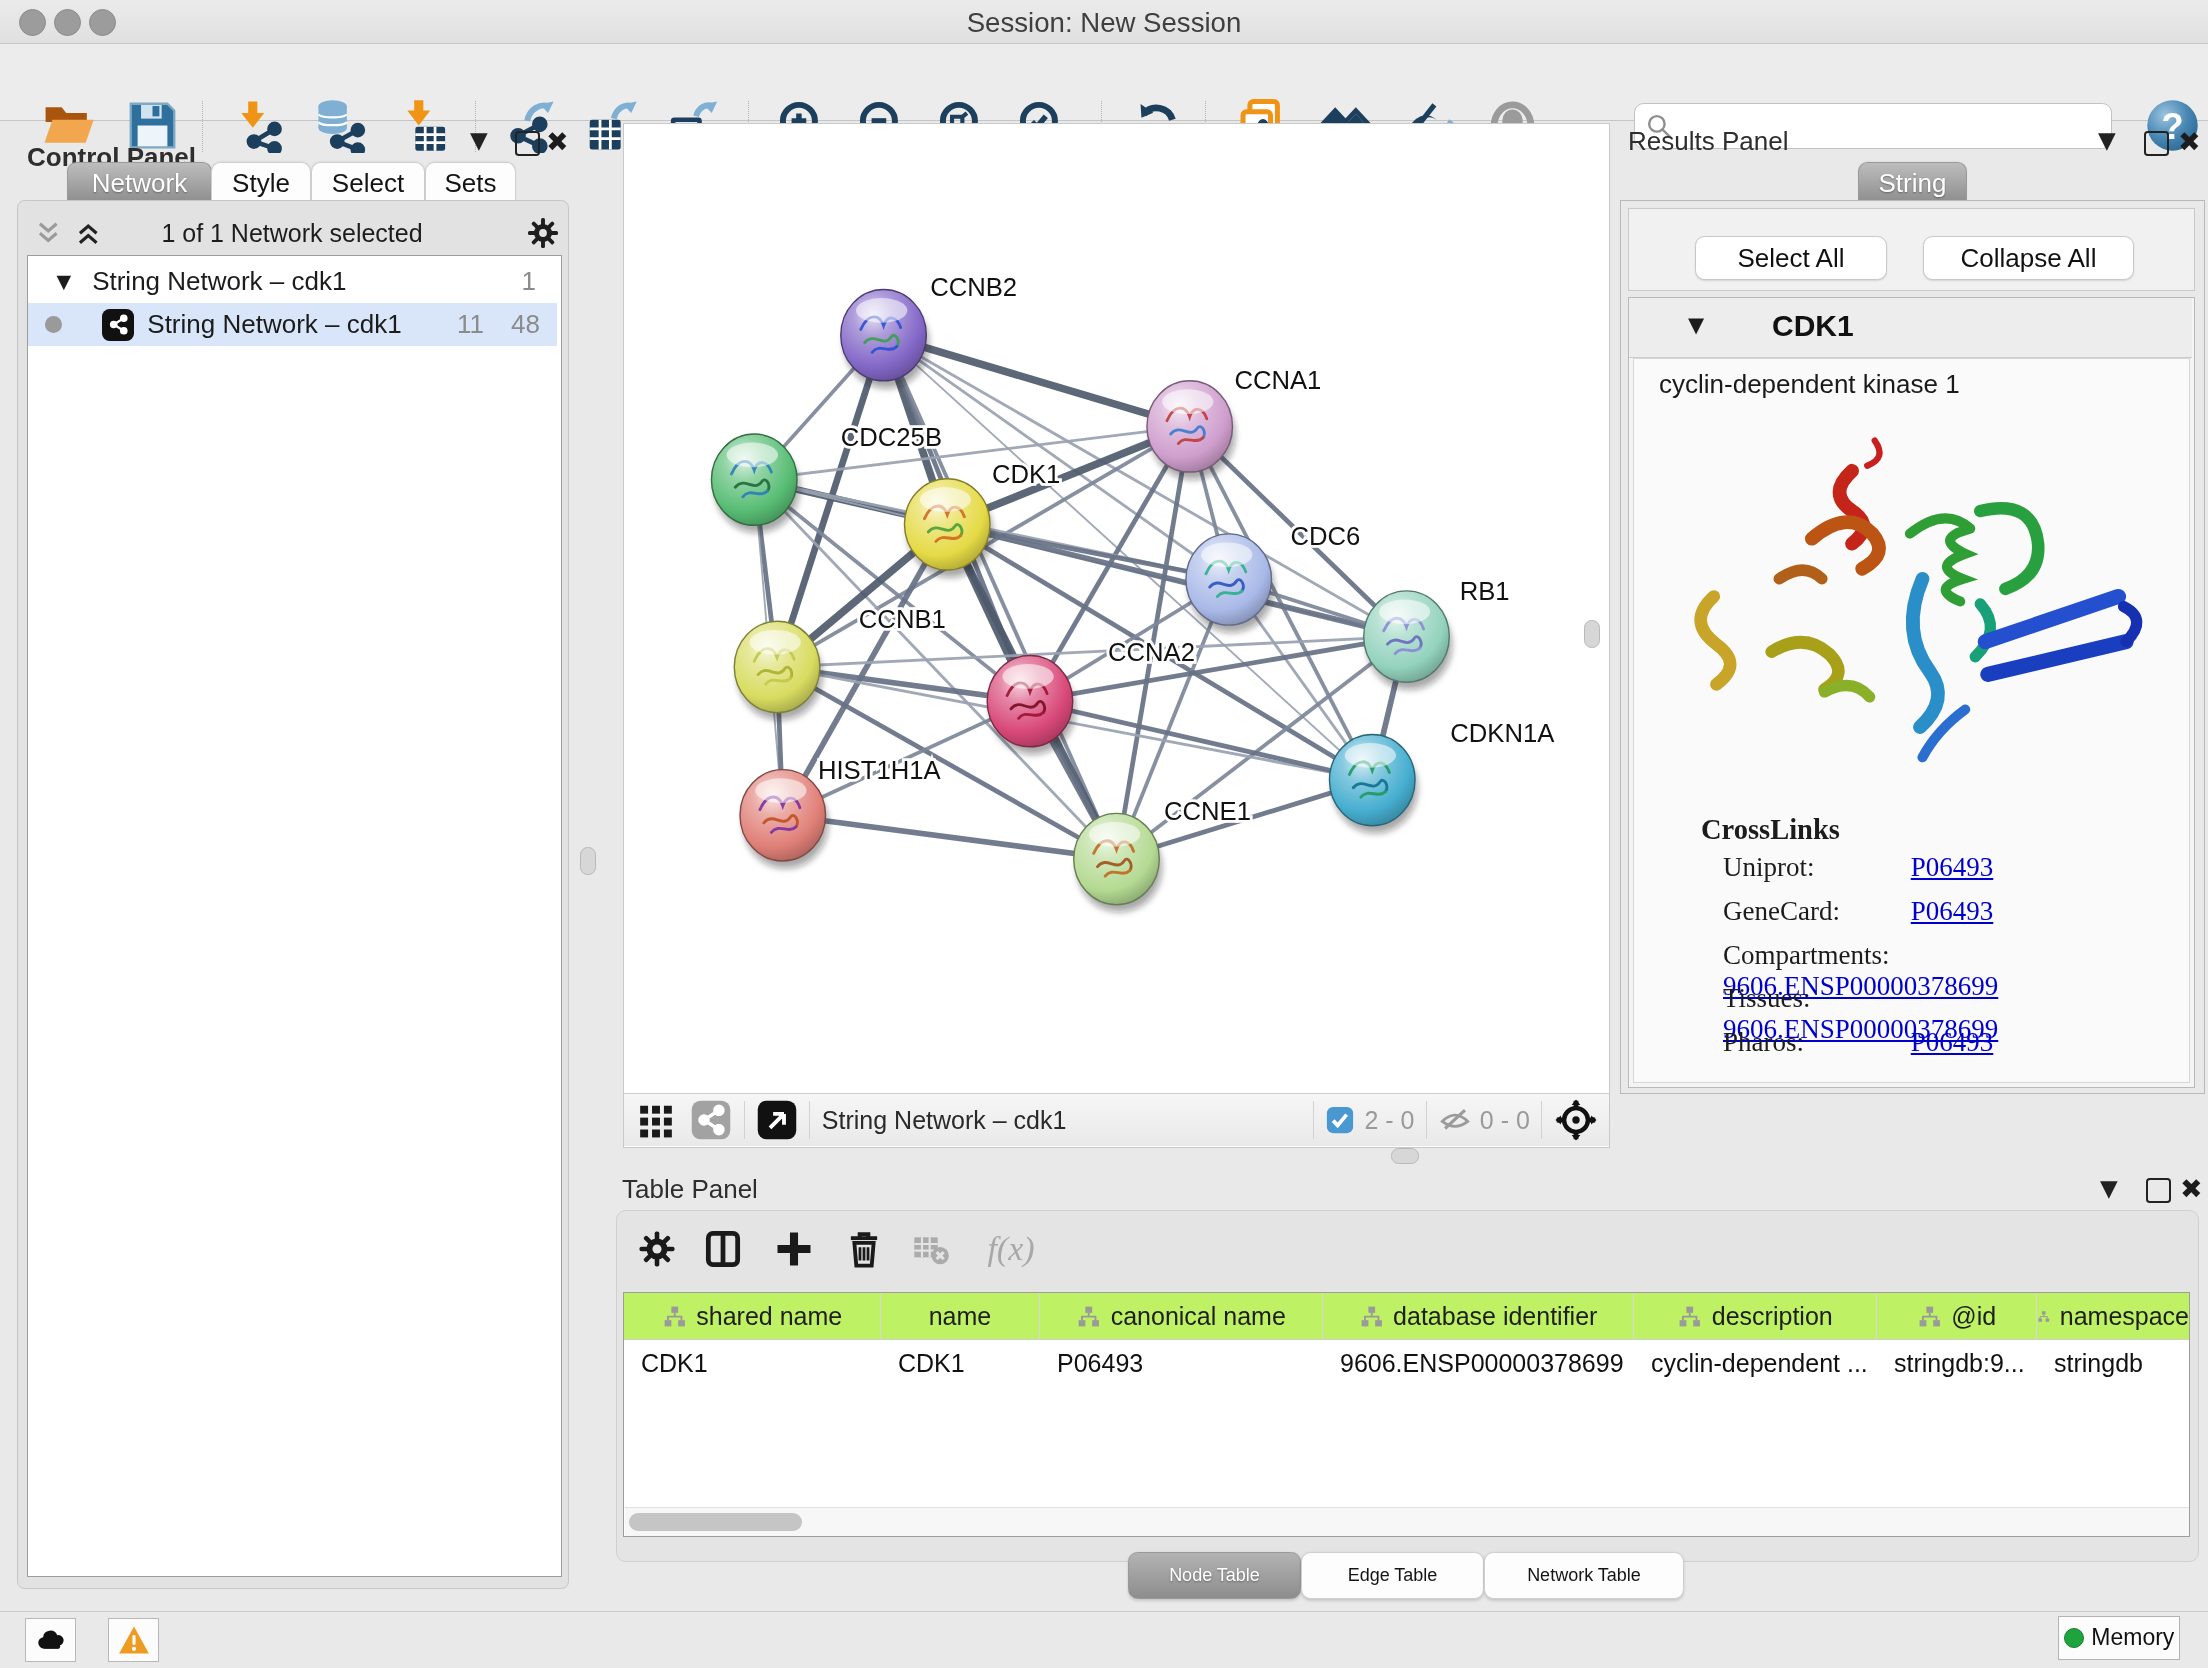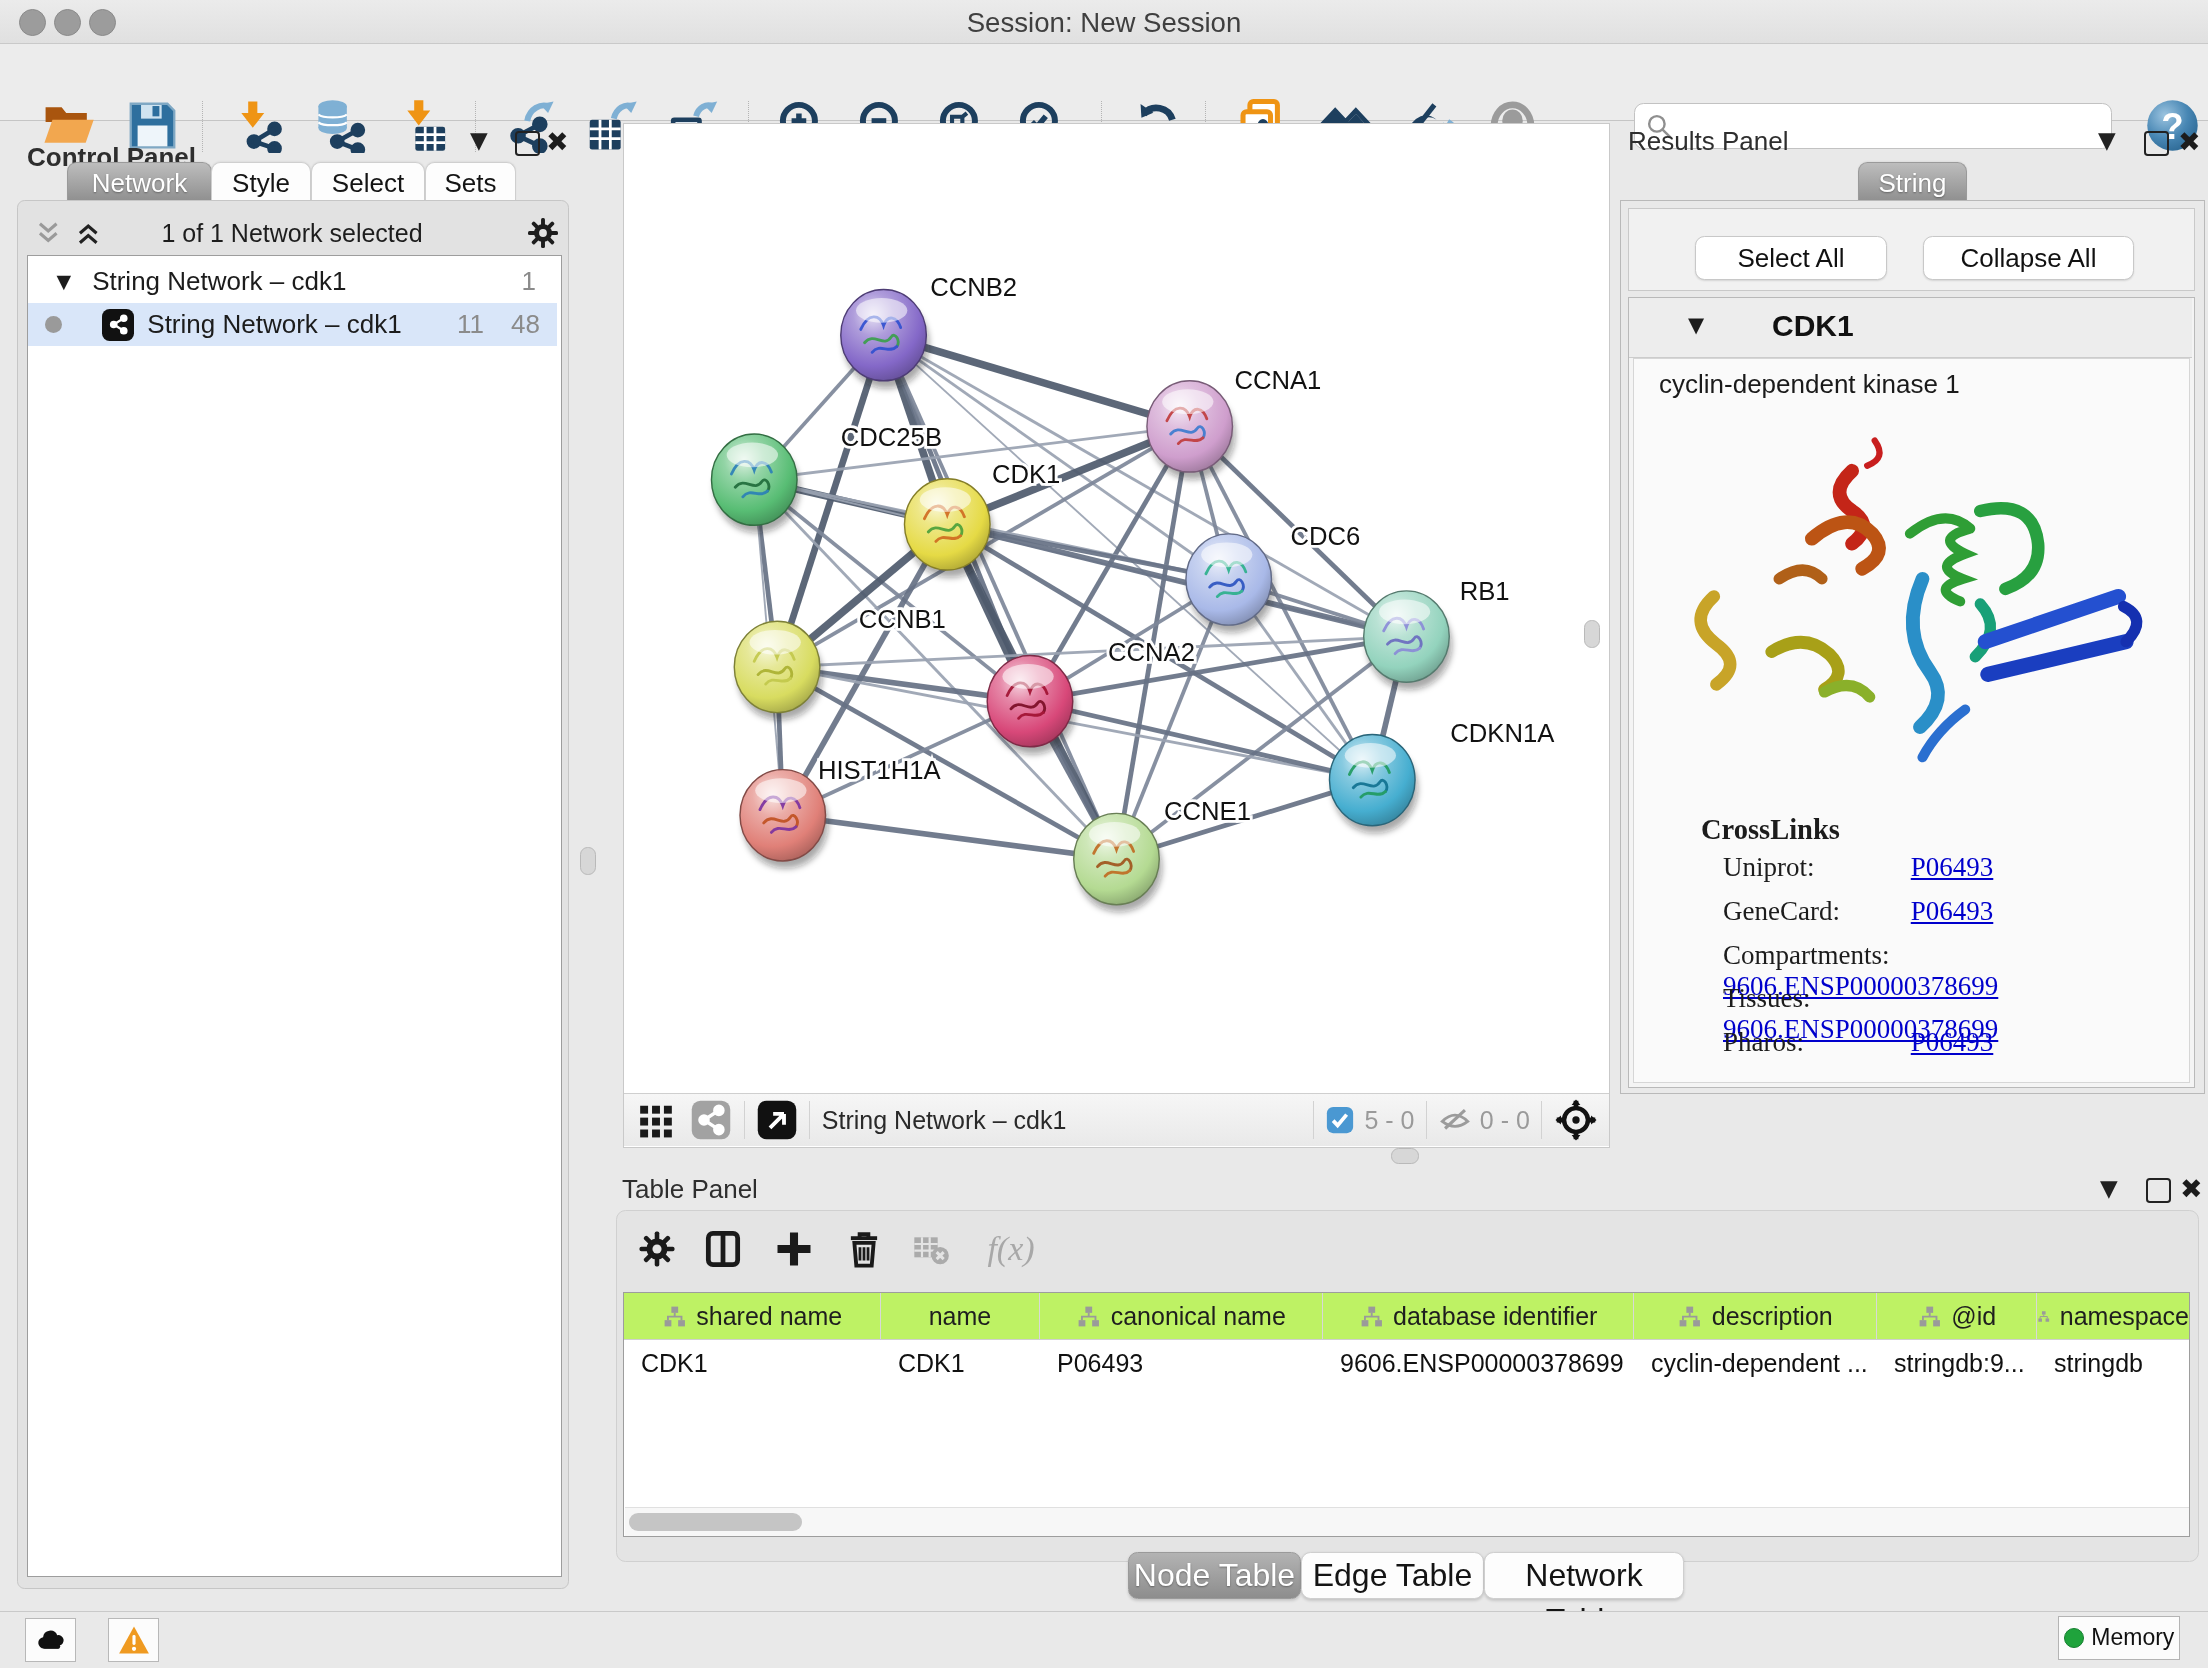--- a/index.html
+++ b/index.html
@@ -93,21 +93,21 @@
   .hcell{display:flex;align-items:center;justify-content:center;gap:9.5px;font-size:25px;color:#1e1e1e;
          border-right:1.9px solid #d8d8d8;overflow:hidden;white-space:nowrap;}
   .hcell:last-child{border-right:none;}
   #tbl-row{display:grid;grid-template-columns:257px 159px 283px 311px 243px 160px 1fr;height:46px;}
   .dcell{display:flex;align-items:center;padding-left:17px;font-size:25px;color:#111;
          overflow:hidden;white-space:nowrap;}
   #tbl-hscroll{position:absolute;left:625px;top:1507px;width:1564px;height:27.6px;background:#f7f7f7;
                border-top:1px solid #e0e0e0;}
   #tbl-thumb{position:absolute;left:3.8px;top:4.8px;width:173px;height:18px;border-radius:9.5px;background:#c5c5c5;}
   .btab{position:absolute;top:1552px;height:45px;background:#fdfdfd;border:1px solid #cfcfcf;
-        border-radius:9.5px;text-align:center;line-height:45px;font-size:32px;color:#141414;
+        border-radius:9.5px;text-align:center;line-height:45px;font-size:18px;color:#141414;
         box-shadow:0 1.9px 2.9px rgba(0,0,0,.15);}
   .btab.sel{background:linear-gradient(#b3b3b3,#8d8d8d);color:#fff;border-color:#9a9a9a;
             text-shadow:0 1px 1.9px rgba(0,0,0,.35);}
 
   
   #statusbar{position:absolute;left:0;top:1611px;width:2208px;height:57px;background:#e9e9e9;
              border-top:1.9px solid #c9c9c9;}
   .sbtn{position:absolute;top:5.7px;width:49px;height:42px;background:#fcfcfc;border:1.9px solid #b8b8b8;
         display:flex;align-items:center;justify-content:center;}
   #memory-btn{position:absolute;top:3.8px;left:2058px;width:120px;height:42px;background:#fcfcfc;
@@ -655,21 +655,21 @@
         <rect x="1" y="1" width="22" height="22" rx="5" fill="#111"></rect>
         <path d="M8 16.5L16 8.5M16 8.5h-6.2M16 8.5v6.2" stroke="#fff" stroke-width="2.2" fill="none"></path>
       </svg>
       <div class="nbsep"></div>
       <span class="title">String Network – cdk1</span>
       <div style="margin-left:auto" class="nbsep"></div>
       <svg width="30" height="30" viewBox="0 0 24 24">
         <rect x="1.5" y="1.5" width="21" height="21" rx="5" fill="#4a98d2"></rect>
         <path d="M6.5 12.5l3.6 3.8 7.2-8.6" stroke="#fff" stroke-width="3" fill="none"></path>
       </svg>
-      <span class="cnt" style="margin-left:9.5px">5 - 0</span>
+      <span class="cnt" style="margin-left:9.5px">2 - 0</span>
       <div class="nbsep"></div>
       <svg width="34" height="34" viewBox="0 0 24 24">
         <path d="M3 13Q12 4 21 13Q12 20 3 13z" fill="none" stroke="#9b9b9b" stroke-width="2"></path>
         <path d="M5 18L19 5" stroke="#9b9b9b" stroke-width="2.2"></path>
       </svg>
       <span class="cnt" style="margin-left:7.6px">0 - 0</span>
       <div class="nbsep"></div>
       <svg style="margin-right:11.4px" width="44" height="44" viewBox="0 0 24 24">
         <circle cx="12" cy="12" r="6.5" stroke="#111" stroke-width="2.4" fill="none"></circle>
         <circle cx="12" cy="12" r="2" fill="#111"></circle>

